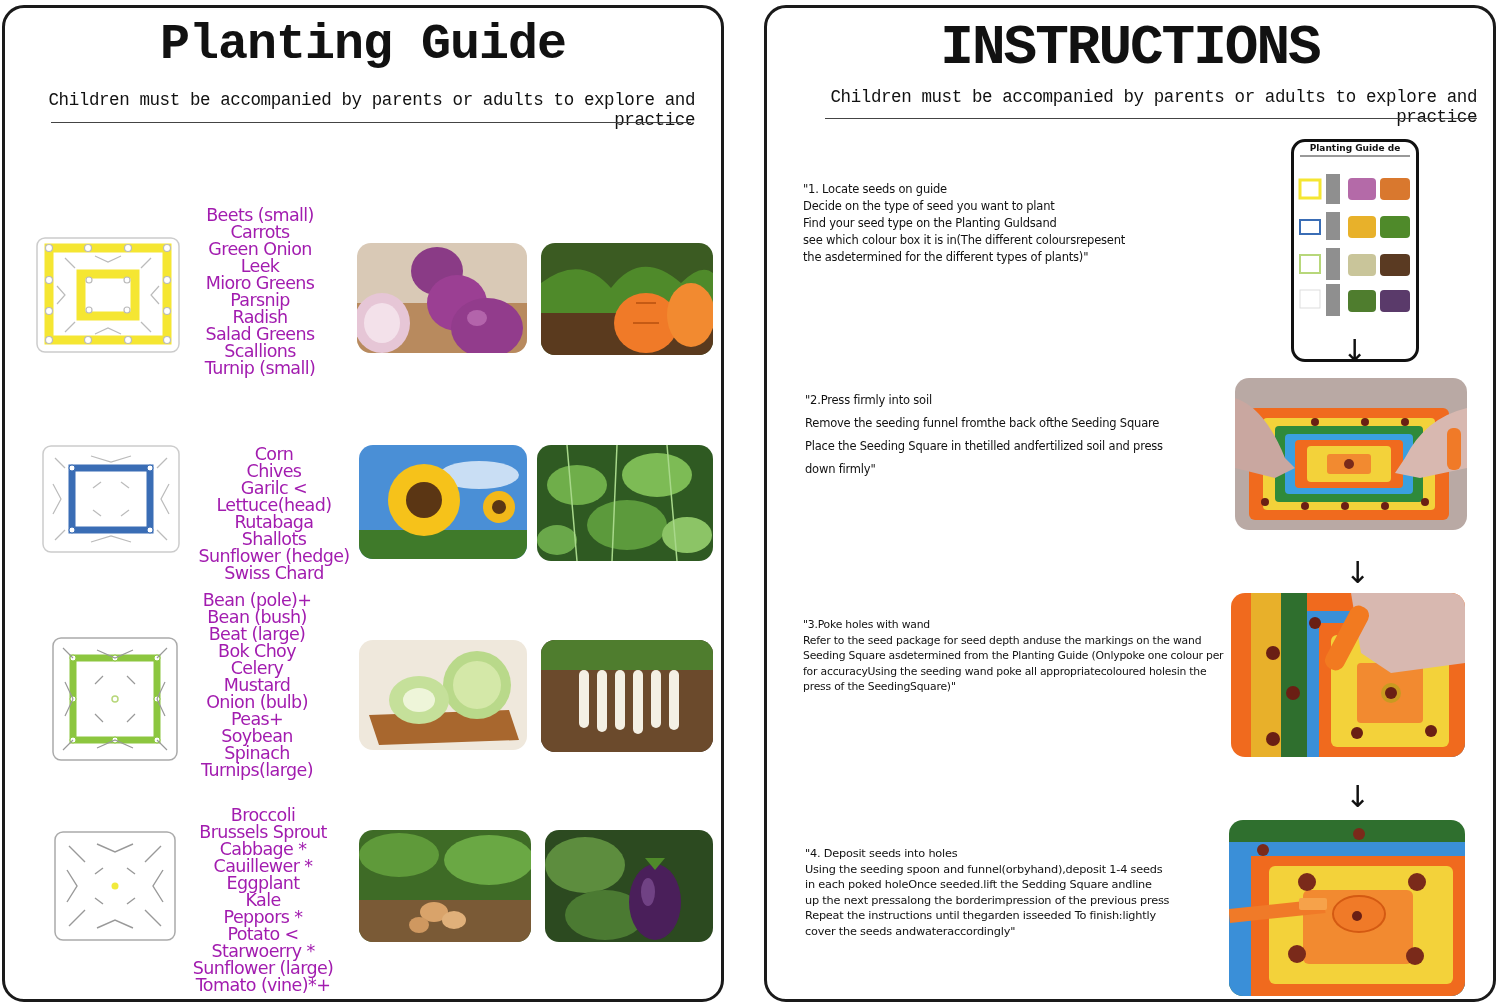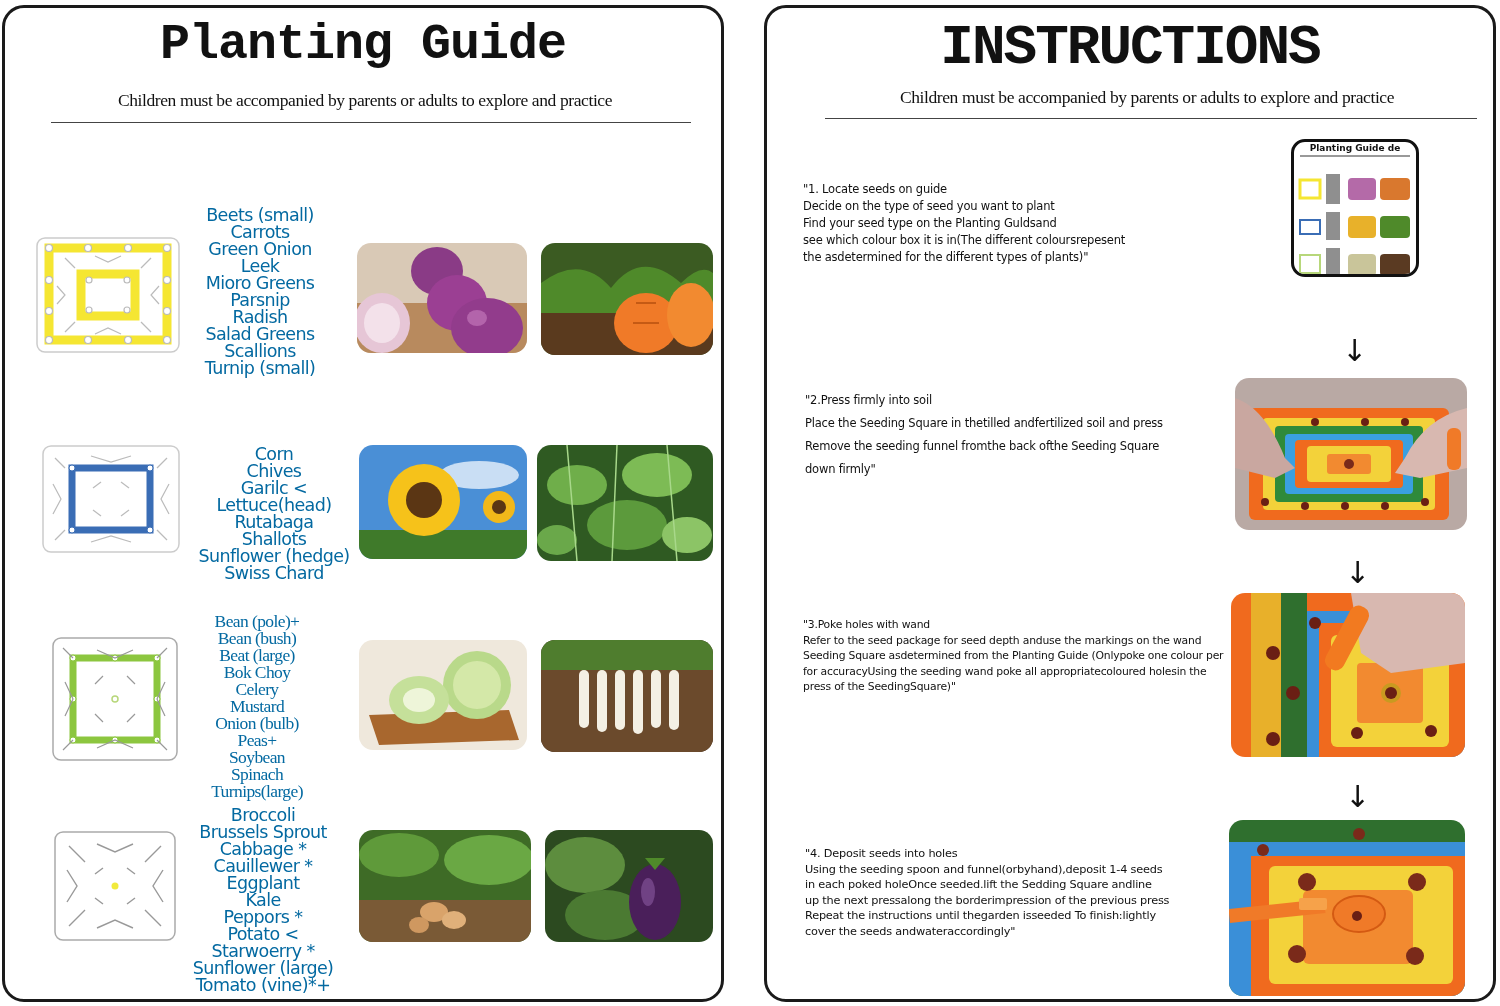--- a/index.html
+++ b/index.html
@@ -14,56 +14,56 @@
 
   .title {
     position: absolute; left: 0; right: 0; text-align: center;
     font-family: Liberation Mono, monospace; font-weight: bold; letter-spacing: -1px;
     color: #111;
   }
   #left-panel .title { top: 8px; font-size: 50px; }
   #right-panel .title { top: 8px; font-size: 56px; letter-spacing: -2px; }
 
   .subtitle {
-    position: absolute; text-align: center; font-size: 17.5px; color: #111;
-    font-family: Liberation Serif, serif; letter-spacing: -0.4px;
+    position: absolute; text-align: right; font-size: 17.5px; color: #111;
+    font-family: Liberation Mono, monospace; letter-spacing: -0.4px;
   }
   #left-panel .subtitle { left: 30px; width: 660px; top: 82px; }
   #right-panel .subtitle { left: 50px; width: 660px; top: 79px; }
 
   .rule { position: absolute; height: 1px; background: #444; }
   #left-panel .rule { left: 46px; width: 640px; top: 114px; }
   #right-panel .rule { left: 58px; width: 652px; top: 110px; }
 
   
   .grid-icon { position: absolute; }
   .plant-list {
     position: absolute; text-align: center; font-size: 17.5px; line-height: 17px;
-    font-family: "DejaVu Sans", sans-serif; letter-spacing: -0.6px; color: #0369a1;
+    font-family: "DejaVu Sans", sans-serif; letter-spacing: -0.6px; color: #a21caf;
   }
   .plant-list div { white-space: nowrap; }
   .photo {
     position: absolute; border-radius: 14px; overflow: hidden;
   }
   .photo svg { width: 100%; height: 100%; display: block; }
 
   
   .step-text {
     position: absolute; font-size: 11.5px; color: #111; letter-spacing: -0.2px;
     font-family: "DejaVu Sans", sans-serif;
   }
   .step-text div { white-space: nowrap; }
   .step-photo { position: absolute; border-radius: 14px; overflow: hidden; }
   .step-photo svg { width: 100%; height: 100%; display: block; }
   .arrow {
     position: absolute; font-size: 30px; color: #111; line-height: 30px;
     font-family: "DejaVu Sans", sans-serif;
   }
   .mini-guide {
-    position: absolute; left: 524px; top: 131px; width: 128px; height: 138px;
+    position: absolute; left: 524px; top: 131px; width: 128px; height: 223px;
     border: 3px solid #111; border-radius: 14px; background: #fff; overflow: hidden;
   }
   .mini-title { position: absolute; top: 1px; left: 0; right: 0; text-align: center; font-size: 9px; font-weight: bold; }
   .mini-sub { position: absolute; top: 13px; left: 6px; right: 6px; height: 2px; background: #999; }
 </style>
 </head>
 <body>
 
 <section id="left-panel" class="panel">
   <h1 class="title">Planting Guide</h1>
@@ -220,21 +220,21 @@
       <g fill="none" stroke="#999" stroke-width="1.2">
         <path d="M12 12 L22 22 M116 12 L106 22 M12 114 L22 104 M116 114 L106 104"></path>
         <path d="M46 14 L64 22 L82 14"></path>
           <path d="M46 112 L64 104 L82 112"></path>
         <path d="M14 46 L22 63 L14 80"></path>
           <path d="M114 46 L106 63 L114 80"></path>
         <path d="M44 48 L52 40 M84 48 L76 40 M44 78 L52 86 M84 78 L76 86"></path>
       </g>
     </svg>
   </div>
-  <div class="plant-list" style="left:166px; top:605px; width:172px;font-family:Liberation Serif, serif;">
+  <div class="plant-list" style="left:166px; top:584px; width:172px;">
     <div>Bean (pole)+</div>
     <div>Bean (bush)</div>
     <div>Beat (large)</div>
     <div>Bok Choy</div>
     <div>Celery</div>
     <div>Mustard</div>
     <div>Onion (bulb)</div>
     <div>Peas+</div>
     <div>Soybean</div>
     <div>Spinach</div>
@@ -349,22 +349,22 @@
       <rect x="54" y="94" width="28" height="22" rx="4" fill="#c9c59a"></rect>
         <rect x="86" y="94" width="30" height="22" rx="4" fill="#5a3a22"></rect>
       <rect x="54" y="130" width="28" height="22" rx="4" fill="#4f7d2e"></rect>
         <rect x="86" y="130" width="30" height="22" rx="4" fill="#5a3a6a"></rect>
     </svg>
   </div>
   <div class="arrow" style="left:575px; top:328px;">↓</div>
 
   <div class="step-text" style="left:38px; top:381px; line-height:23px;">
     <div>"2.Press firmly into soil</div>
+    <div>  Remove the seeding funnel fromthe back ofthe Seeding Square</div>
     <div>  Place the Seeding Square in thetilled andfertilized soil and press</div>
-    <div>  Remove the seeding funnel fromthe back ofthe Seeding Square</div>
     <div>  down firmly"</div>
   </div>
   <div class="step-photo" style="left:468px; top:370px; width:232px; height:152px;">
     <svg viewBox="0 0 232 152" preserveAspectRatio="none">
       <rect width="232" height="152" fill="#b9a9a4"></rect>
       <rect x="14" y="30" width="200" height="112" rx="6" fill="#f06a1e"></rect>
       <rect x="28" y="40" width="172" height="92" rx="4" fill="#f3d23a"></rect>
       <rect x="40" y="48" width="148" height="76" rx="4" fill="#2f8a3a"></rect>
       <rect x="50" y="56" width="128" height="60" rx="4" fill="#3aa0e0"></rect>
       <rect x="60" y="62" width="108" height="48" rx="4" fill="#f06a1e"></rect>

